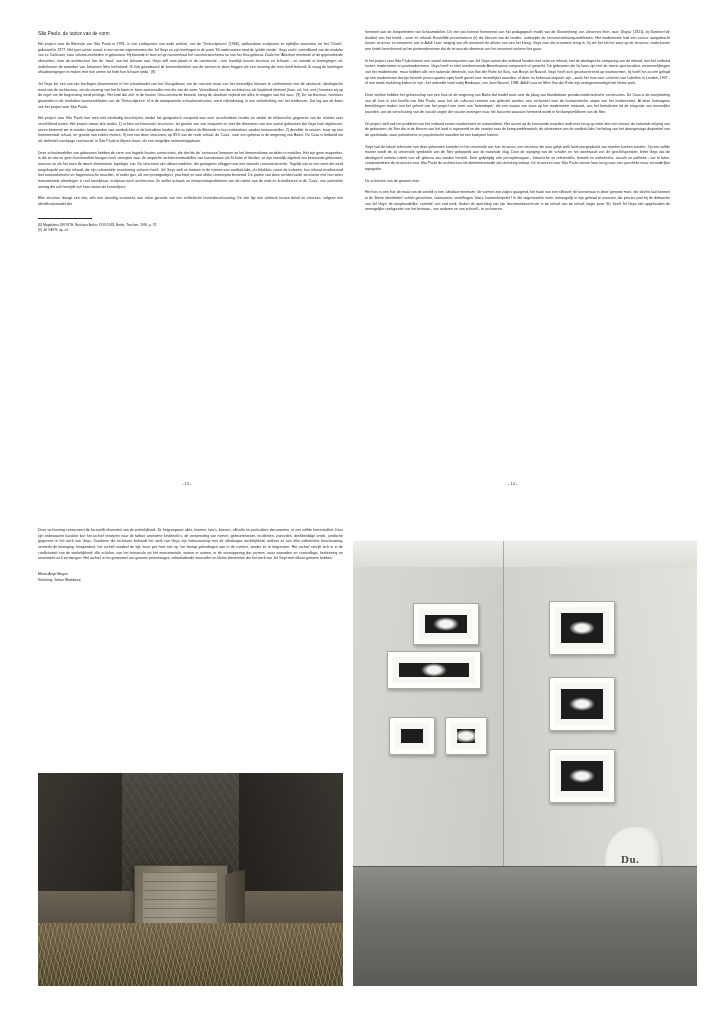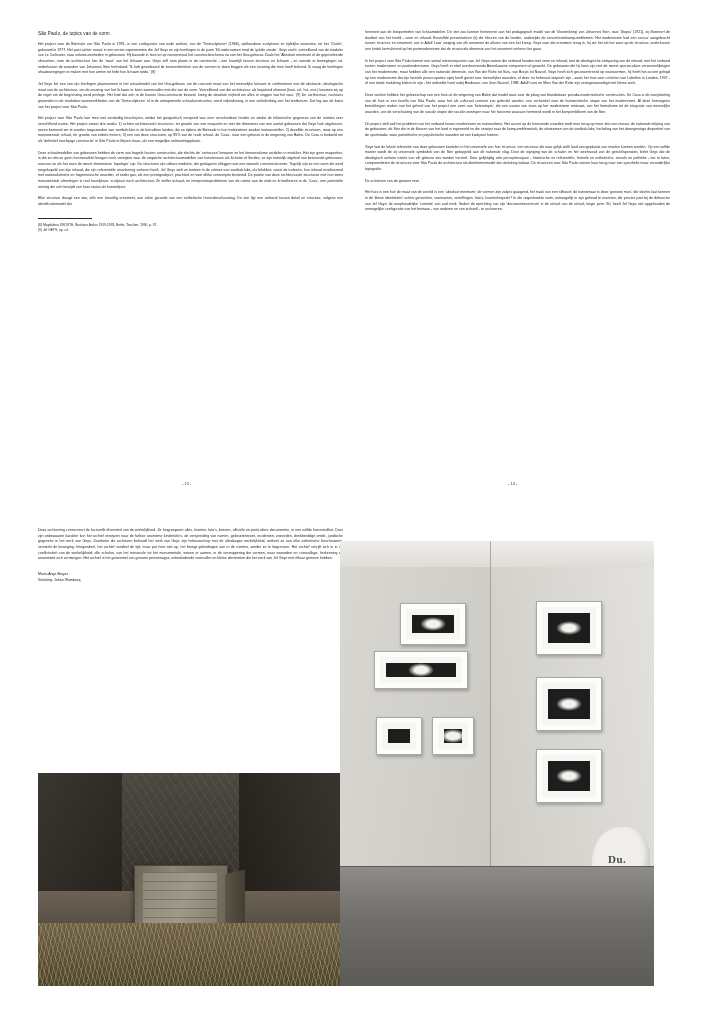--- a/index.html
+++ b/index.html
@@ -157,23 +157,23 @@
   .bl-vines {
     position: absolute;
     left: 0; top: 0; right: 0; height: 126px;
     background:
       repeating-linear-gradient(58deg, rgba(120,130,95,0.20) 0 1px, rgba(0,0,0,0) 1px 7px),
       repeating-linear-gradient(-48deg, rgba(95,105,75,0.18) 0 1px, rgba(0,0,0,0) 1px 9px);
   }
 
   
   .photo-br {
-    left: 340px;
+    left: 353px;
     top: 541px;
-    width: 314px;
+    width: 344px;
     height: 445px;
     background: #cfcfcb;
   }
   .br-wall-left {
     position: absolute;
     left: 0; top: 0; width: 150px; height: 100%;
     background: linear-gradient(100deg, #d8d7d2 0%, #c9c8c2 100%);
   }
   .br-wall-right {
     position: absolute;

